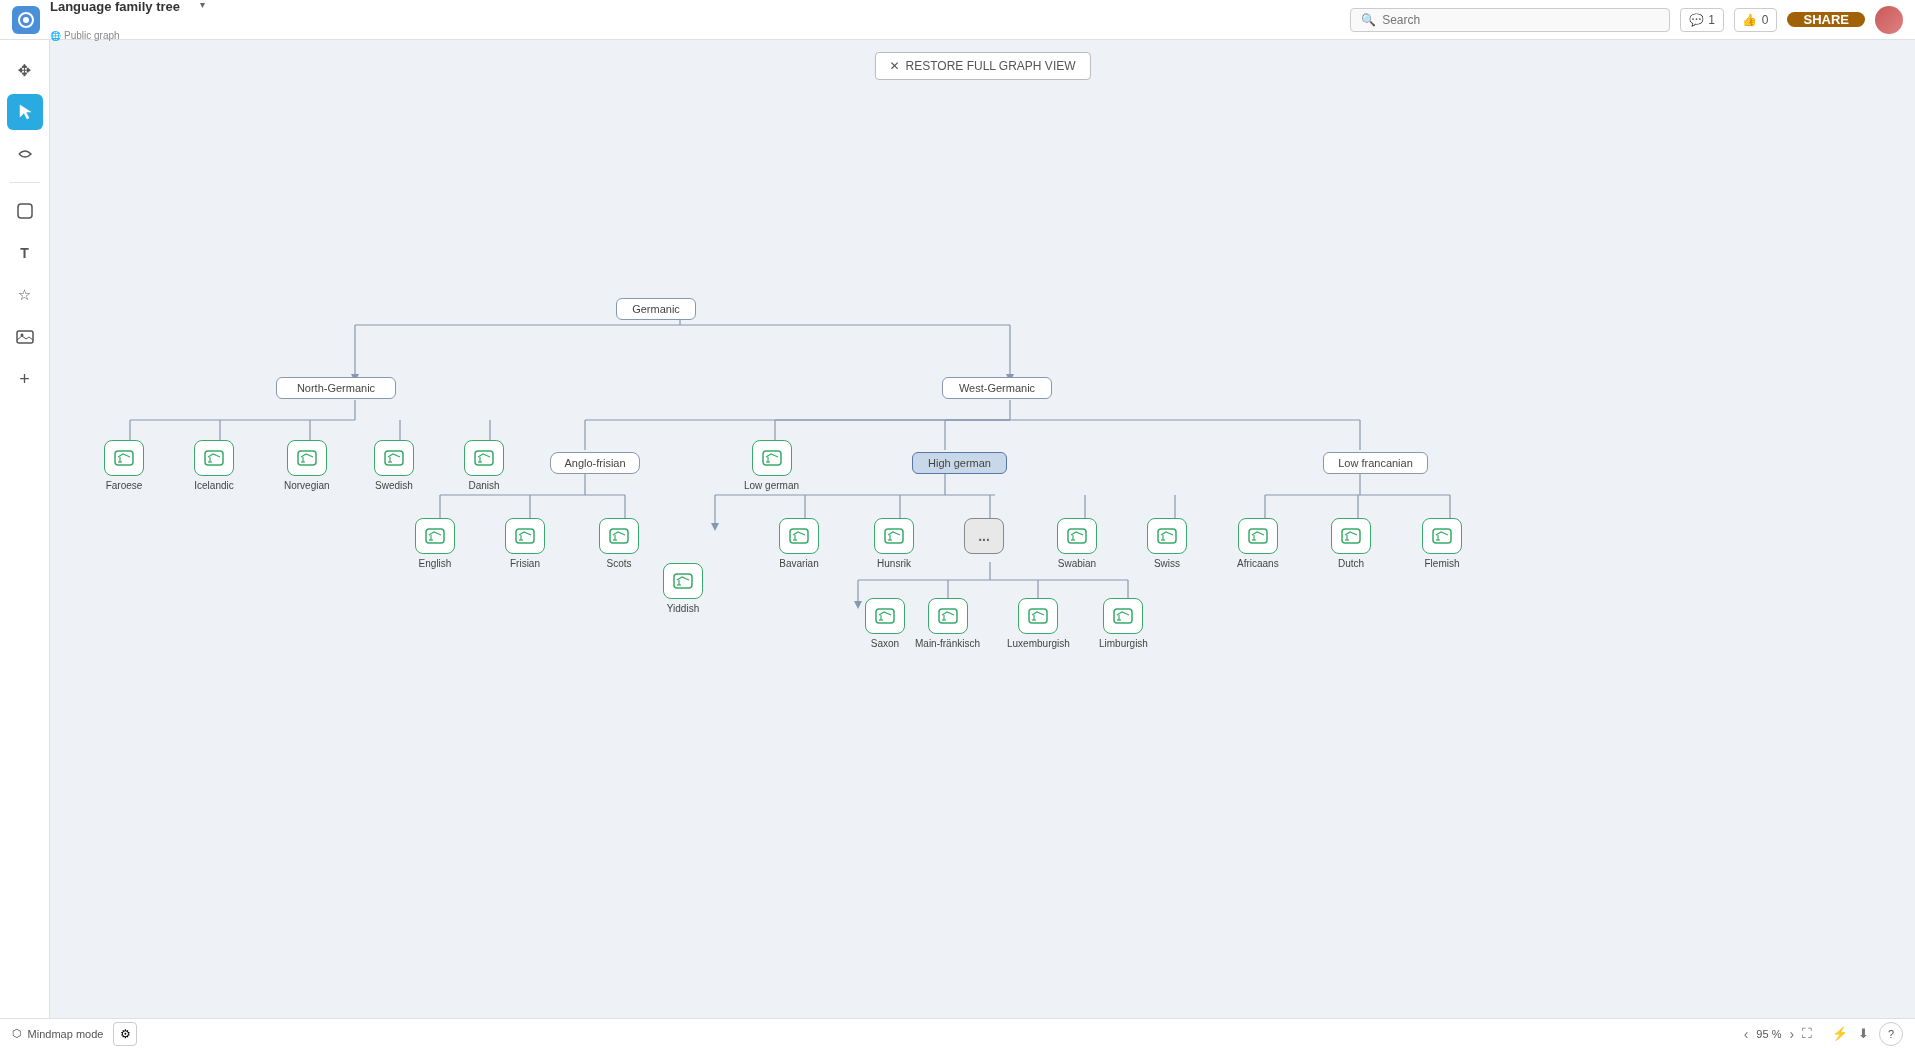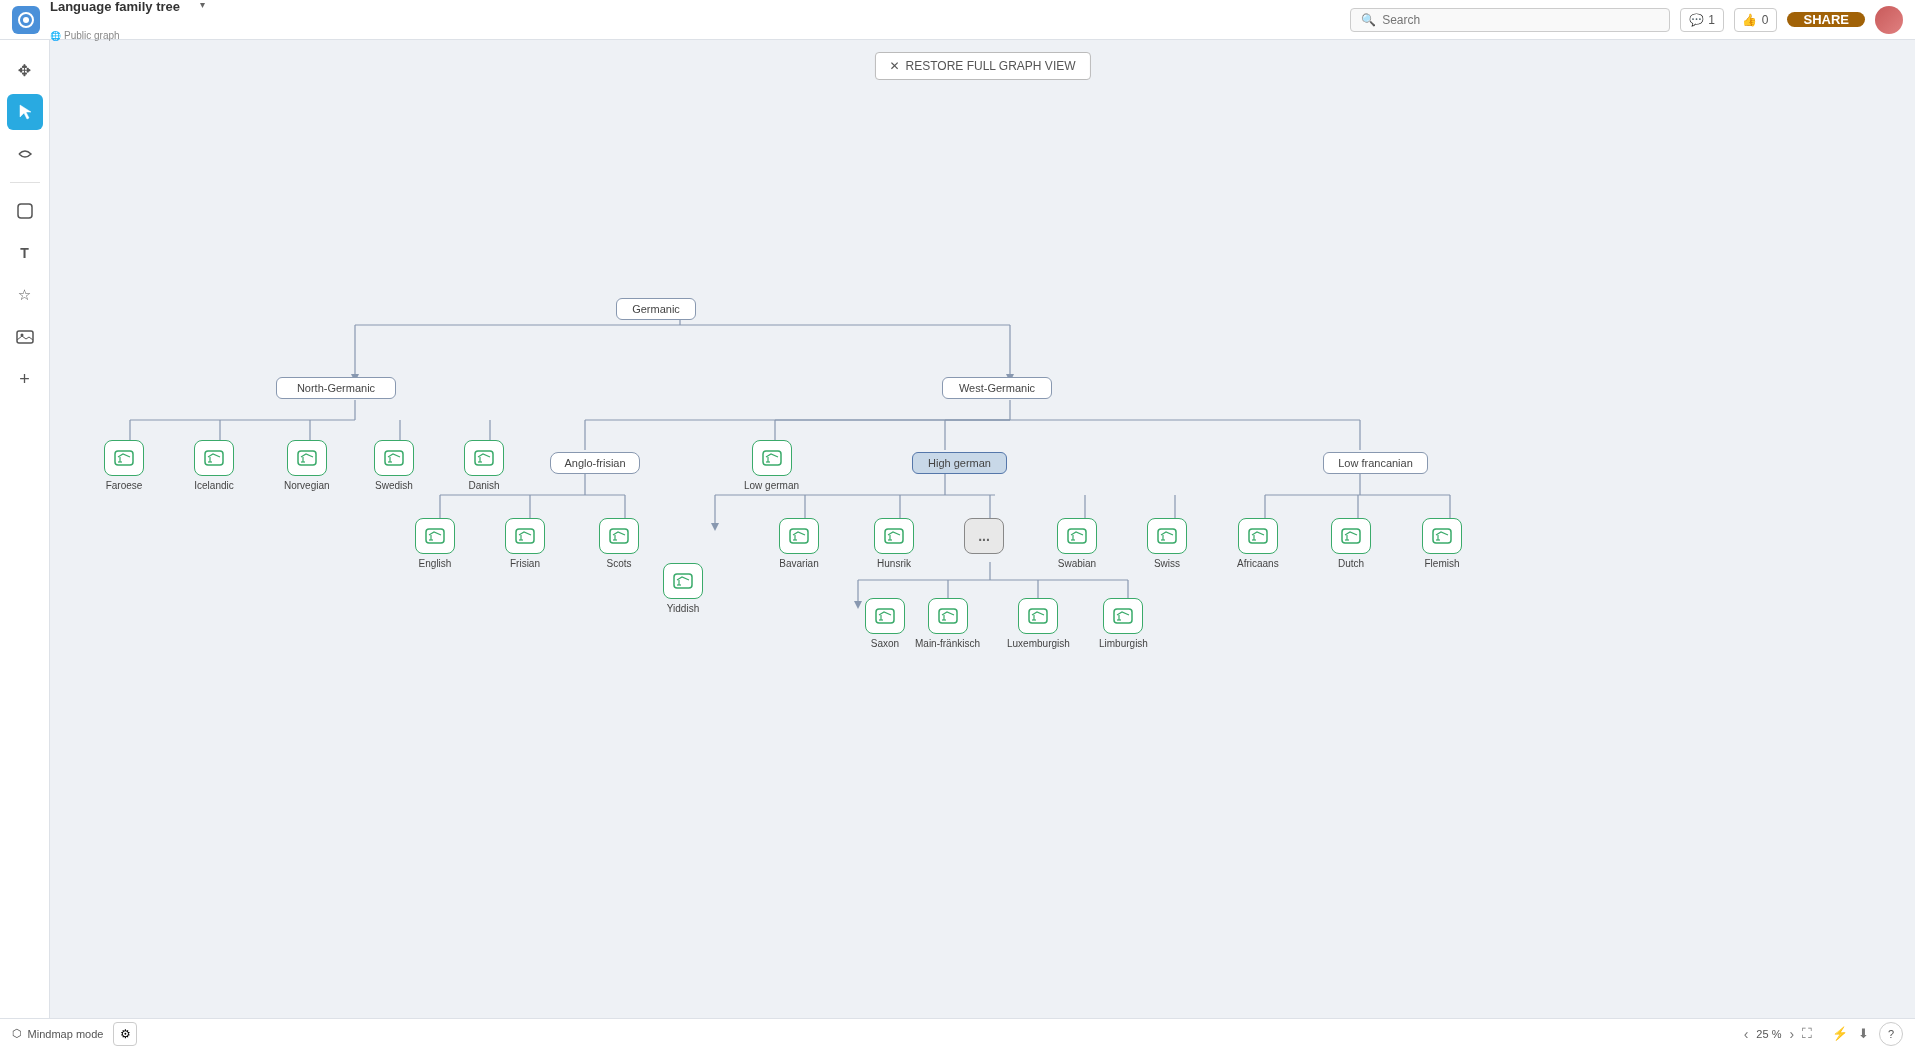--- a/index.html
+++ b/index.html
@@ -572,20 +572,20 @@
 
 <div id="footer">
   <div class="mindmap-mode">
     <span>⬡</span>
     <span>Mindmap mode</span>
   </div>
   <div class="settings-btn">⚙</div>
   <div class="spacer"></div>
   <div class="zoom-controls">
     <span class="icon-btn">‹</span>
-    <span>25 %</span>
+    <span>95 %</span>
     <span class="icon-btn">›</span>
     <span class="icon-btn">⛶</span>
   </div>
   <span class="icon-btn" style="font-size:13px; margin-left:10px;">⚡</span>
   <span class="icon-btn" style="font-size:13px;">⬇</span>
   <div class="help-btn">?</div>
 </div>
 
 </body></html>

